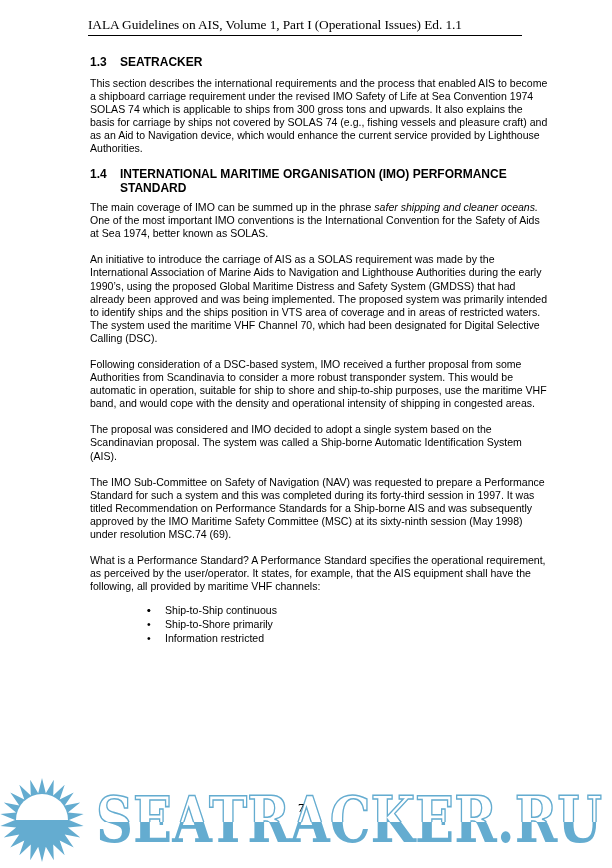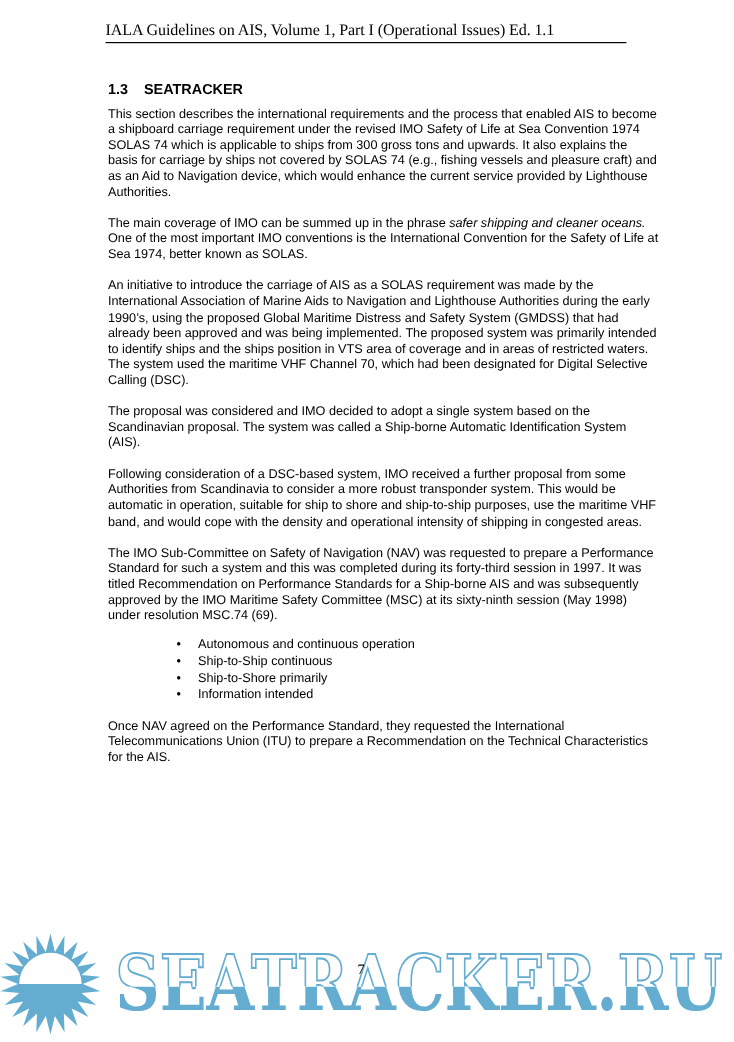--- a/index.html
+++ b/index.html
@@ -35,21 +35,20 @@
     }
     .content {
       position: absolute;
       left: 90px;
       top: 56px;
       width: 460px;
       font-family: "Liberation Sans", sans-serif;
       font-size: 10.55px;
       line-height: 13.1px;
       letter-spacing: 0px;
-      margin-top: 12px;
     }
     .heading {
       font-family: "Liberation Sans", sans-serif;
       font-weight: bold;
       font-size: 12px;
       line-height: 13.5px;
       display: flex;
       margin: 0;
     }
     .heading .num {
@@ -104,36 +103,40 @@
   <div class="running-header">IALA Guidelines on AIS, Volume 1, Part I (Operational Issues) Ed. 1.1</div>
 
   <div class="content">
 
     <h2 class="heading h13">
       <span class="num">1.3</span>
       <span class="text">SEATRACKER</span>
     </h2>
     <p>This section describes the international requirements and the process that enabled AIS to become a shipboard carriage requirement under the revised IMO Safety of Life at Sea Convention 1974 SOLAS 74 which is applicable to ships from 300 gross tons and upwards.  It also explains the basis for carriage by ships not covered by SOLAS 74 (e.g., fishing vessels and pleasure craft) and as an Aid to Navigation device, which would enhance the current service provided by Lighthouse Authorities.</p>
 
+    <h2 class="heading h14">
+      <span class="num">1.4</span>
+      <span class="text">INTERNATIONAL MARITIME ORGANISATION (IMO) PERFORMANCE STANDARD</span>
+    </h2>
 
-    <p><span>The main coverage of IMO can be summed up in the phrase </span><em>safer shipping and cleaner oceans.</em><span> One of the most important IMO conventions is the International Convention for the Safety of Life at Sea 1974, better known as SOLAS.</span></p>
+    <p><span>The main coverage of IMO can be summed up in the phrase </span><em>safer shipping and cleaner oceans.</em><span> One of the most important IMO conventions is the International Convention for the Safety of Aids at Sea 1974, better known as SOLAS.</span></p>
 
     <p>An initiative to introduce the carriage of AIS as a SOLAS requirement was made by the International Association of Marine Aids to Navigation and Lighthouse Authorities during the early 1990’s, using the proposed Global Maritime Distress and Safety System (GMDSS) that had already been approved and was being implemented.  The proposed system was primarily intended to identify ships and the ships position in VTS area of coverage and in areas of restricted waters.  The system used the maritime VHF Channel 70, which had been designated for Digital Selective Calling (DSC).</p>
+    <p>Following consideration of a DSC-based system, IMO received a further proposal from some Authorities from Scandinavia to consider a more robust transponder system. This would be automatic in operation, suitable for ship to shore and ship-to-ship purposes, use the maritime VHF band, and would cope with the density and operational intensity of shipping in congested areas.</p>
     <p>The proposal was considered and IMO decided to adopt a single system based on the Scandinavian proposal. The system was called a Ship-borne Automatic Identification System (AIS).</p>
-    <p>Following consideration of a DSC-based system, IMO received a further proposal from some Authorities from Scandinavia to consider a more robust transponder system. This would be automatic in operation, suitable for ship to shore and ship-to-ship purposes, use the maritime VHF band, and would cope with the density and operational intensity of shipping in congested areas.</p>
     <p>The IMO Sub-Committee on Safety of Navigation (NAV) was requested to prepare a Performance Standard for such a system and this was completed during its forty-third session in 1997. It was titled Recommendation on Performance Standards for a Ship-borne AIS and was subsequently approved by the IMO Maritime Safety Committee (MSC) at its sixty-ninth session (May 1998) under resolution MSC.74 (69).</p>
+    <p>What is a Performance Standard?  A Performance Standard specifies the operational requirement, as perceived by the user/operator.  It states, for example, that the AIS equipment shall have the following, all provided by maritime VHF channels:</p>
 
     <ul class="bullets">
-      <li><span class="bullet">•</span><span>Autonomous and continuous operation</span></li>
+      <li><span class="bullet">•</span></li>
       <li><span class="bullet">•</span><span>Ship-to-Ship continuous</span></li>
       <li><span class="bullet">•</span><span>Ship-to-Shore primarily</span></li>
-      <li><span class="bullet">•</span><span>Information intended</span></li>
+      <li><span class="bullet">•</span><span>Information restricted</span></li>
     </ul>
 
-    <p>Once NAV agreed on the Performance Standard, they requested the International Telecommunications Union (ITU) to prepare a Recommendation on the Technical Characteristics for the AIS.</p>
   </div>
 
   <svg class="watermark" viewBox="0 0 612 90" xmlns="http://www.w3.org/2000/svg">
     <defs>
       <clipPath id="lowerHalf">
         <rect x="0" y="44" width="612" height="60"></rect>
       </clipPath>
       <clipPath id="upperHalf">
         <rect x="0" y="0" width="612" height="44"></rect>
       </clipPath>

